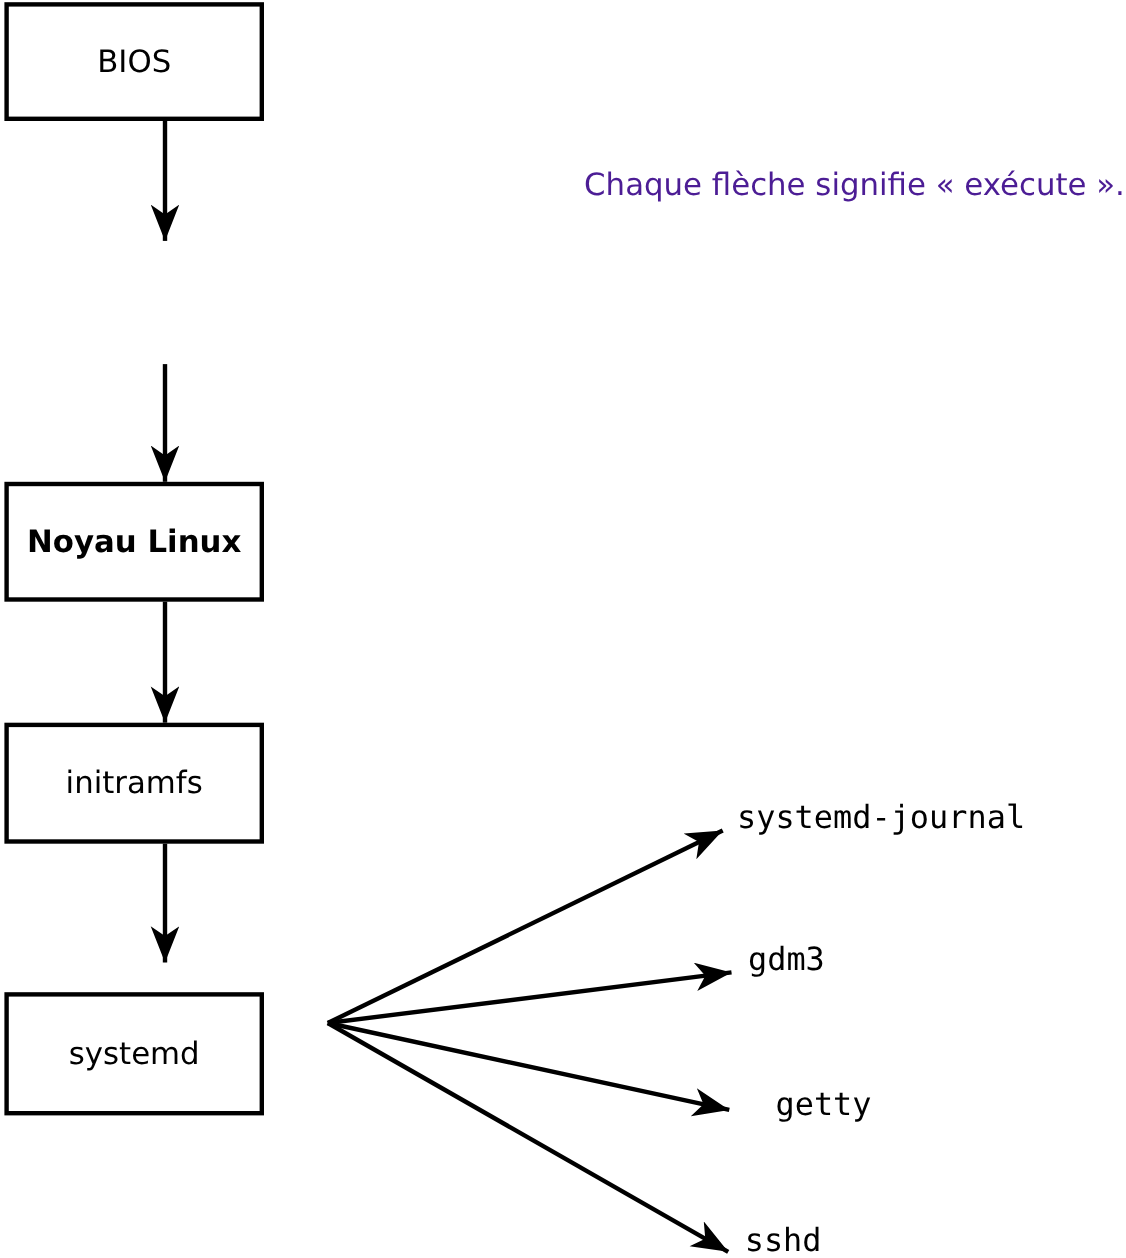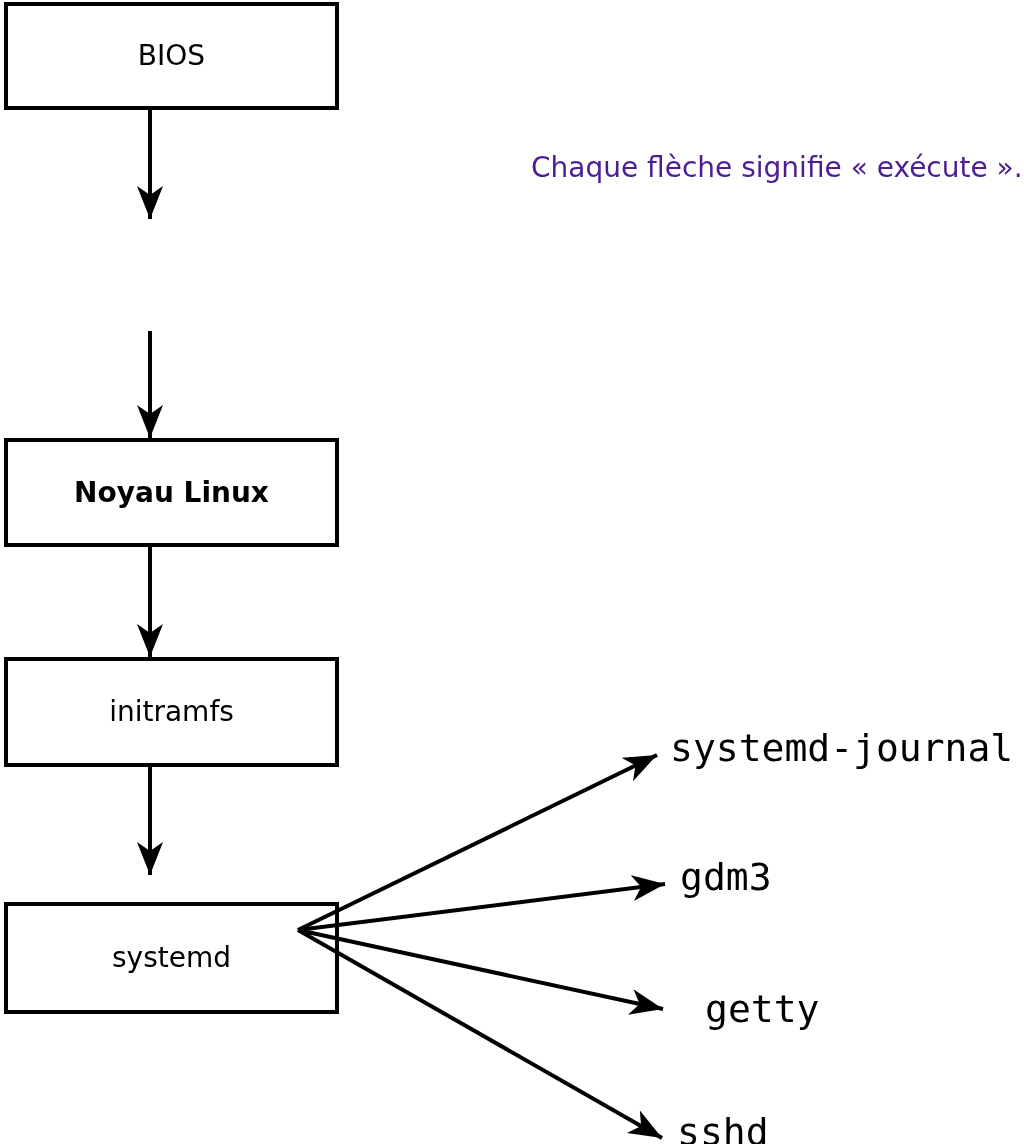--- a/index.html
+++ b/index.html
@@ -12,21 +12,21 @@
     width: 1024px;
     height: 1144px;
     background: #ffffff;
     font-family: "DejaVu Sans", sans-serif;
     color: #000000;
     overflow: hidden;
   }
   .box {
     position: absolute;
     left: 4px;
-    width: 335px;
+    width: 236px;
     box-sizing: border-box;
     border: 4px solid #000000;
     background: #ffffff;
     display: flex;
     align-items: center;
     justify-content: center;
     z-index: 1;
   }
   .box .box-label {
     display: block;
@@ -41,21 +41,21 @@
     left: 531px;
     top: 151px;
     font-size: 28px;
     line-height: 1.2;
     white-space: nowrap;
     color: #4c1d95;
   }
   .proc-label {
     position: absolute;
     font-family: "DejaVu Sans Mono", monospace;
-    font-size: 38px;
+    font-size: 29px;
     line-height: 1;
     white-space: nowrap;
     color: #000000;
   }
   #arrow-layer {
     position: absolute;
     left: 0;
     top: 0;
     width: 1024px;
     height: 1144px;

